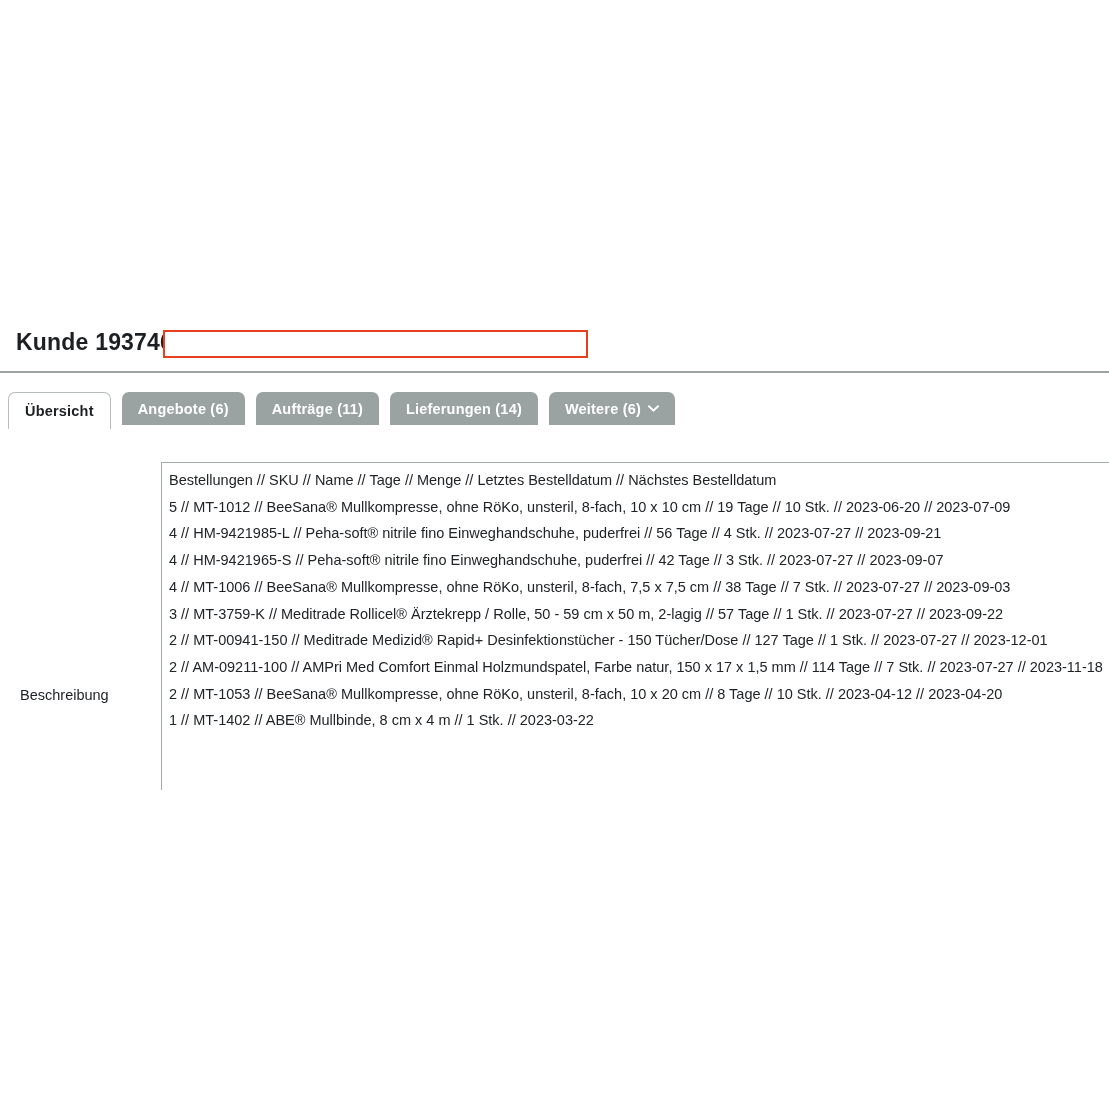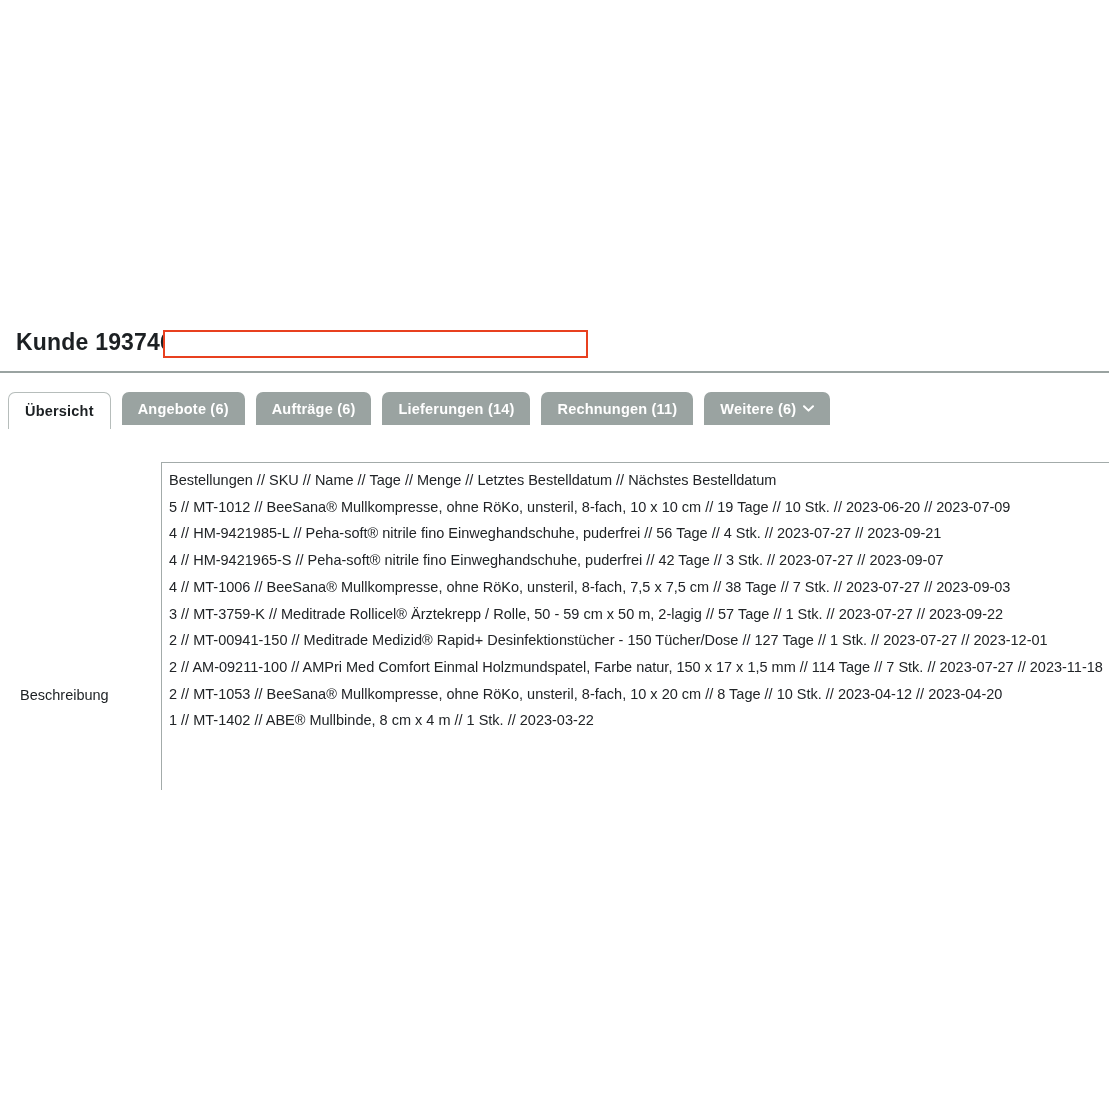--- a/index.html
+++ b/index.html
@@ -71,27 +71,24 @@
 <div class="header-divider"></div>
 
 <div class="tab-bar">
   <button class="tab active">
     <span>Übersicht</span>
   </button>
   <button class="tab">
     <span>Angebote (6)</span>
   </button>
   <button class="tab">
-    <span>Aufträge (6)</span>
+    <span>Aufträge (11)</span>
   </button>
   <button class="tab">
     <span>Lieferungen (14)</span>
-  </button>
-  <button class="tab">
-    <span>Rechnungen (11)</span>
   </button>
   <button class="tab">
     <span>Weitere (6)</span>
     <span class="chevron-icon">
       <svg width="11" height="7" viewBox="0 0 11 7" fill="none">
         <path d="M1 1.2 L5.5 5.6 L10 1.2" stroke="#ffffff" stroke-width="2" stroke-linecap="round" stroke-linejoin="round"></path>
       </svg>
     </span>
   </button>
 </div>

